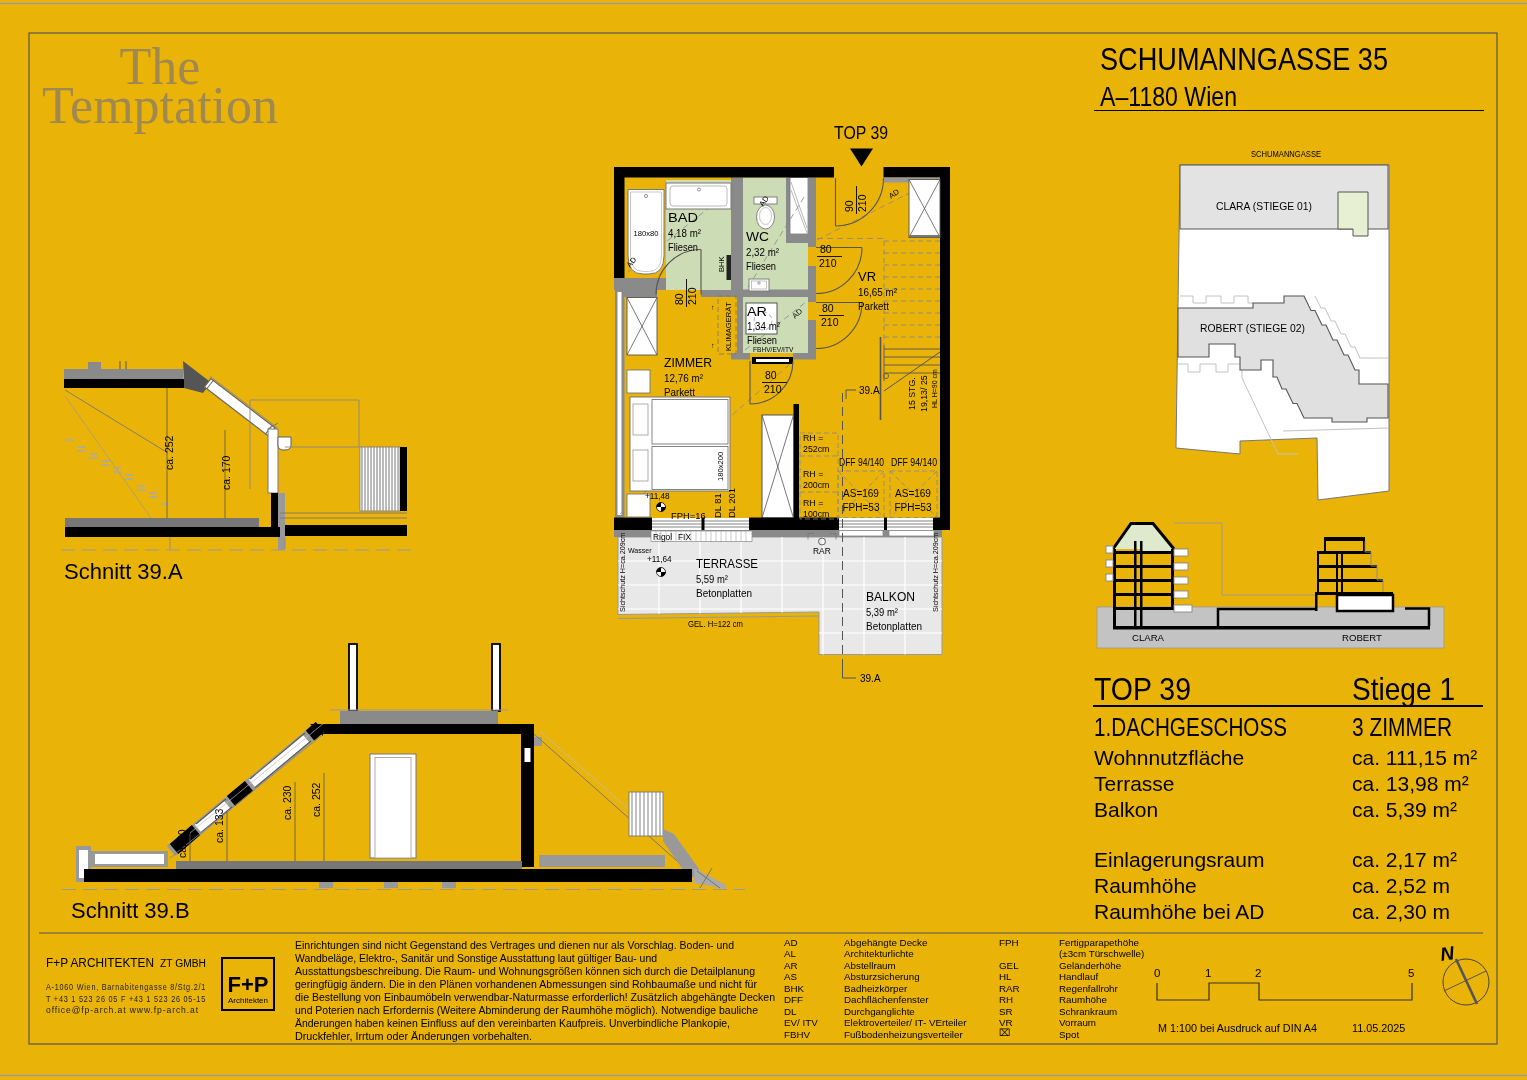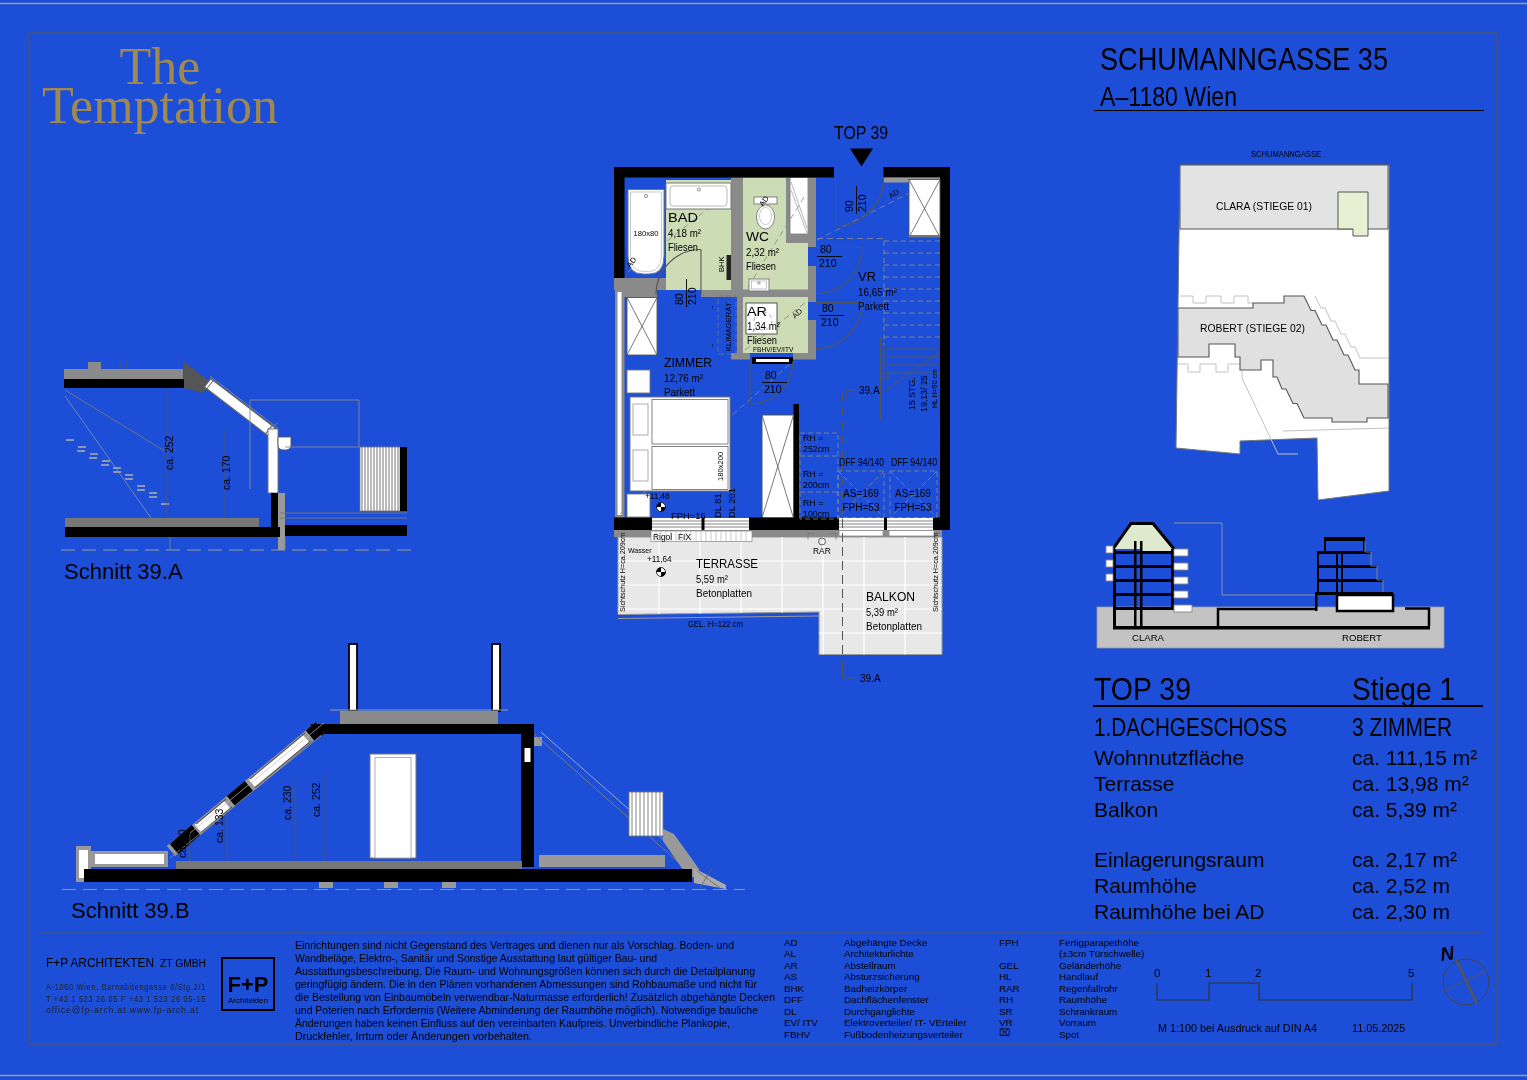--- a/index.html
+++ b/index.html
@@ -1,16 +1,16 @@
 <!DOCTYPE html>
 <html><head>
 <meta charset="utf-8">
 <style>
 html,body{margin:0;padding:0;background:#ffffff;}
-#page{position:relative;width:1527px;height:1080px;background:#1d4ed8;overflow:hidden;}
+#page{position:relative;width:1527px;height:1080px;background:#eab308;overflow:hidden;}
 svg{position:absolute;top:0;left:0;}
 text{font-family:"Liberation Sans",sans-serif;}
 .ser{font-family:"Liberation Serif",serif;}
 </style>
 </head>
 <body>
 <div id="page">
 <svg width="1527" height="1080" viewBox="0 0 1527 1080">
 
 <line x1="0" y1="3.5" x2="1527" y2="3.5" stroke="#9a9a9a" stroke-width="1.5"></line>

